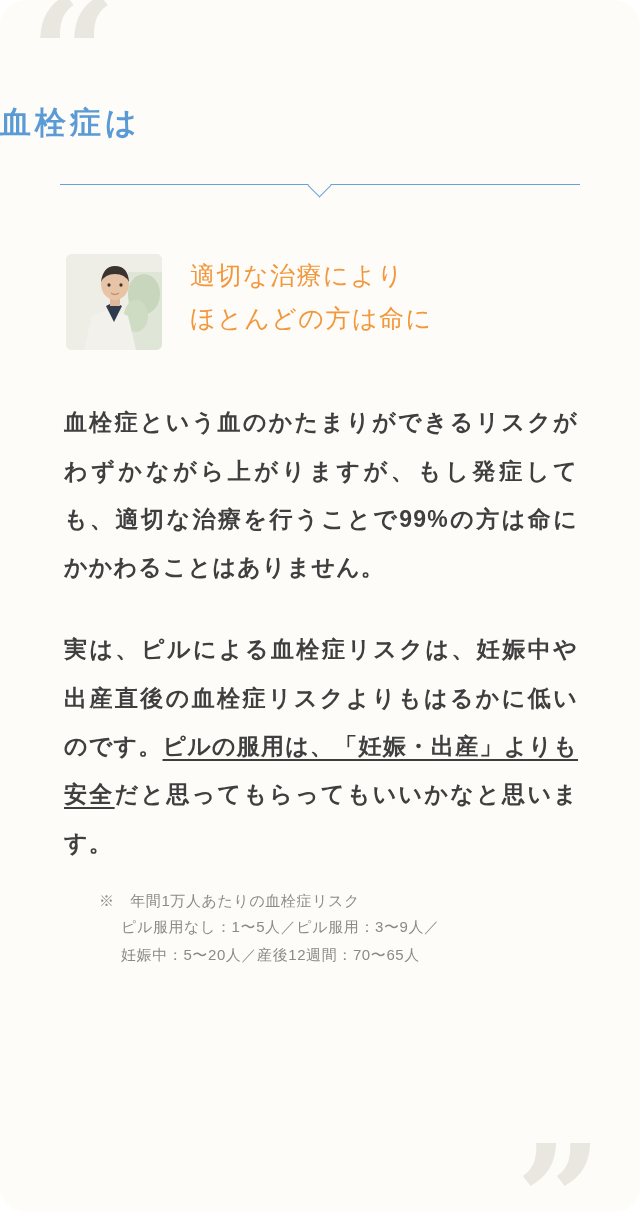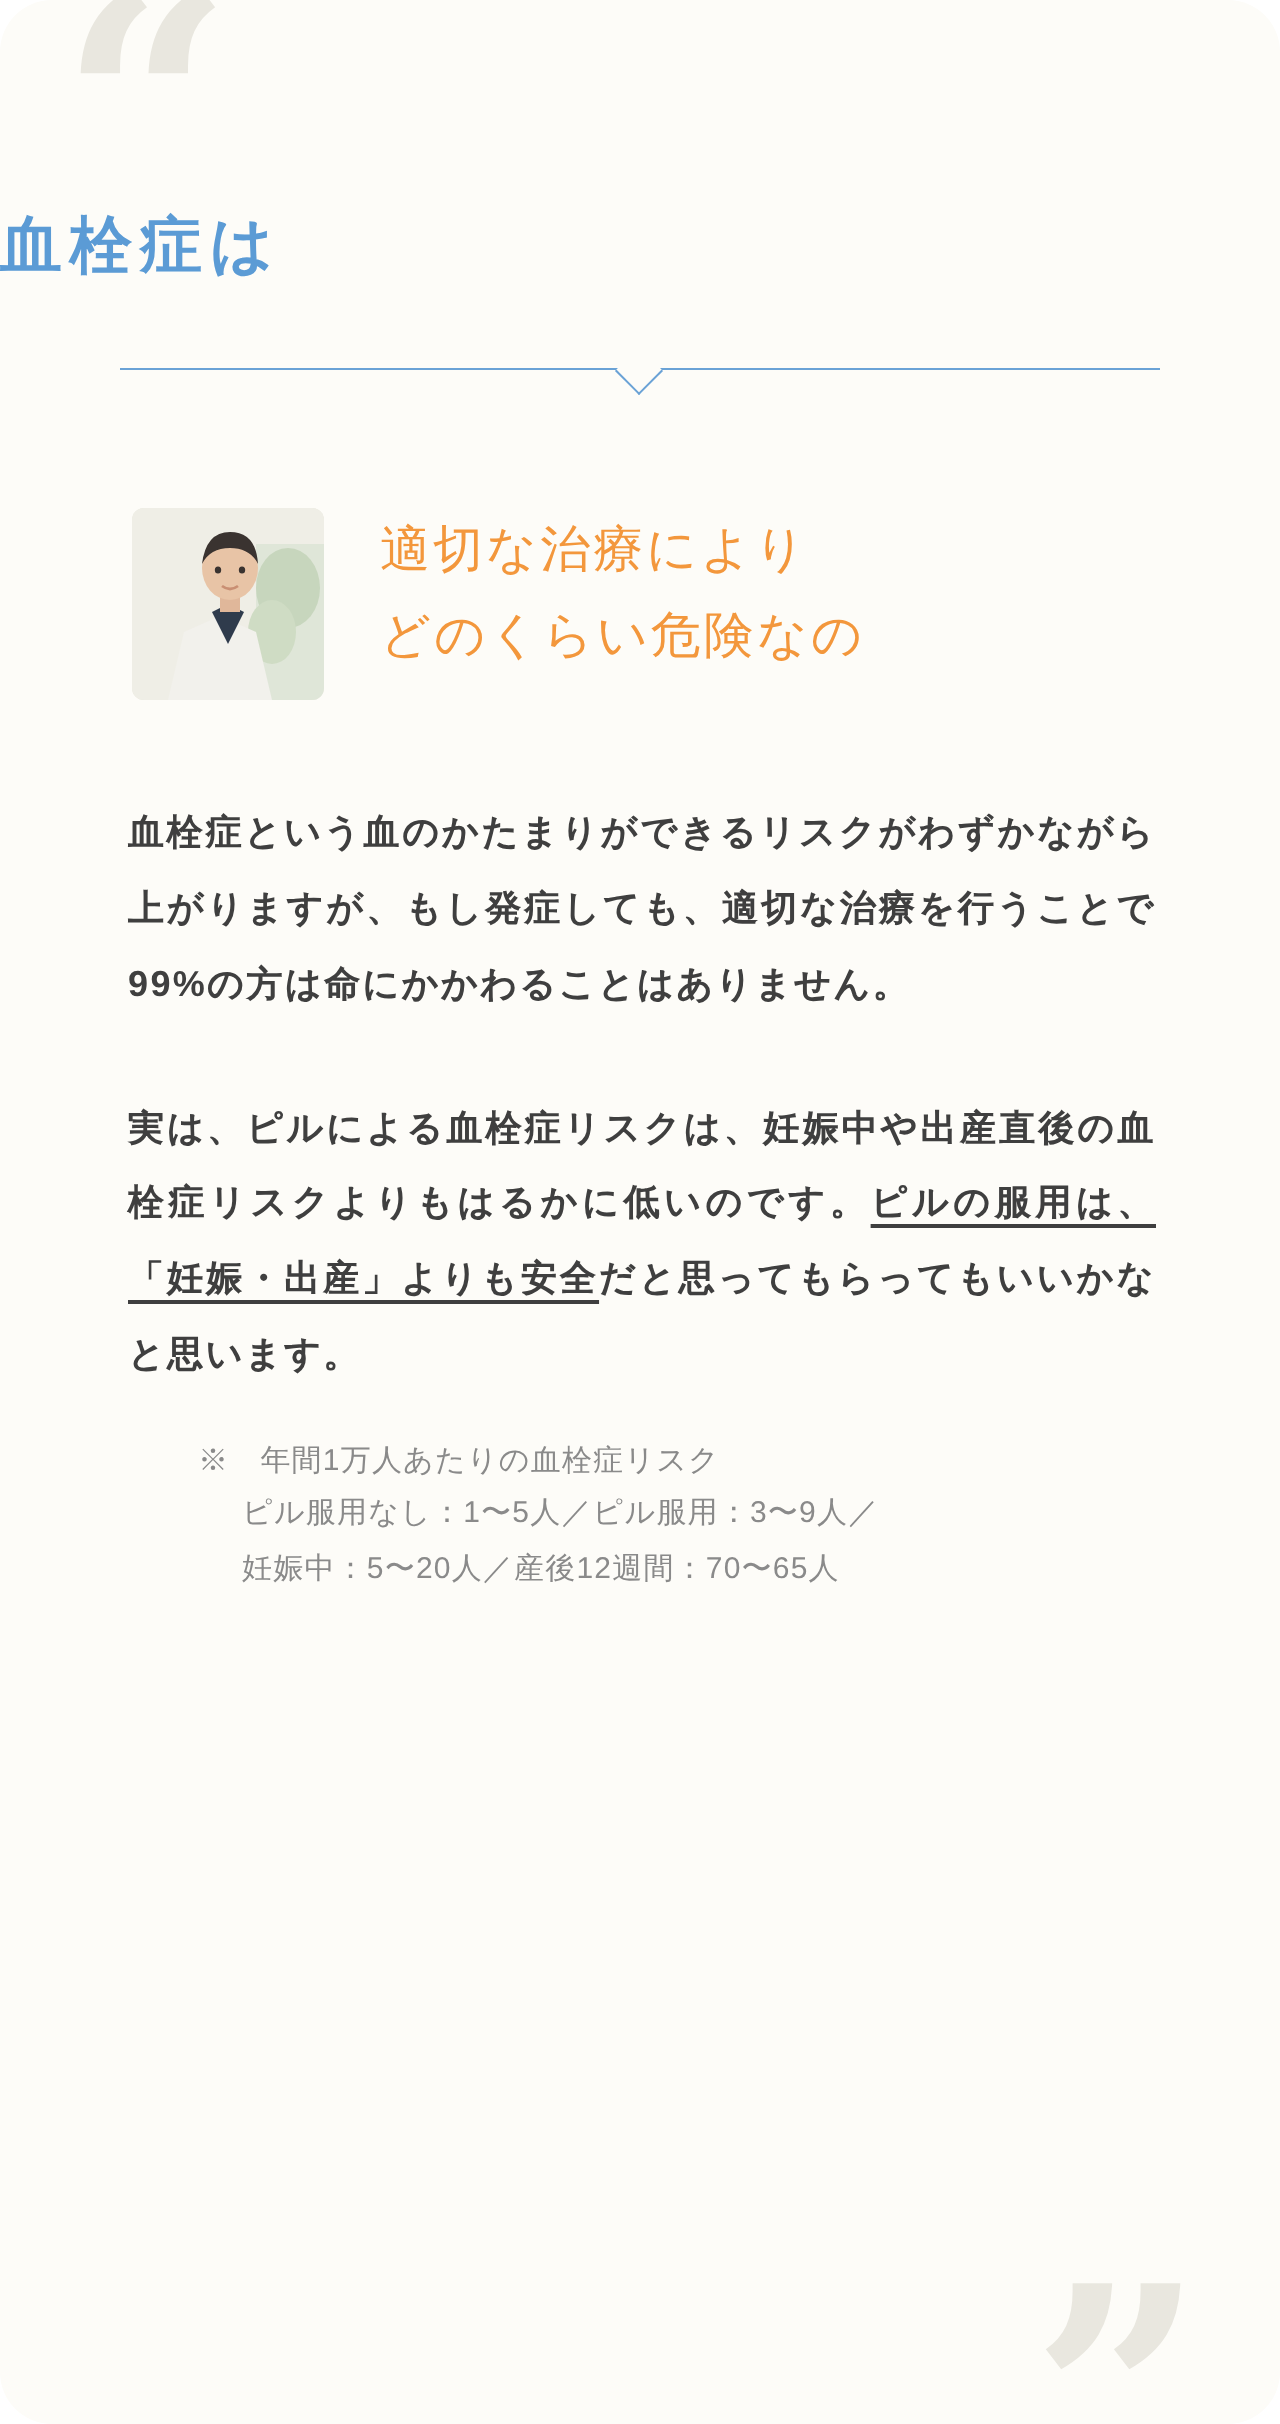--- a/index.html
+++ b/index.html
@@ -109,21 +109,21 @@
     letter-spacing: 1.5px;
   }
   .doctor-quote .l { display: block; white-space: nowrap; }
   
   .body-copy {
     padding: 48px 62px 0 64px;
   }
   .body-copy p {
     margin: 0 0 34px 0;
     color: #3f3f3f;
-    font-size: 18px;
+    font-size: 23px;
     font-weight: 700;
     line-height: 2.1;
     letter-spacing: 1.2px;
     text-align: justify;
   }
   .body-copy p:last-child { margin-bottom: 0; }
   .u {
     text-decoration: underline;
     text-underline-offset: 5px;
     text-decoration-thickness: 2px;
@@ -174,21 +174,21 @@
         <path d="M44 38 h10 v14 h-10 Z" fill="#e0b79a"></path>
         <ellipse cx="49" cy="30" rx="14" ry="16" fill="#e8c4a6"></ellipse>
         <path d="M35 28 q2 -16 14 -16 q13 0 14 16 q-4 -8 -14 -8 q-10 0 -14 8 Z" fill="#3a3330"></path>
         <ellipse cx="43" cy="31" rx="1.6" ry="1.8" fill="#3a3330"></ellipse>
         <ellipse cx="55" cy="31" rx="1.6" ry="1.8" fill="#3a3330"></ellipse>
         <path d="M45 39 q4 3 8 0" stroke="#c98f73" stroke-width="1.4" fill="none"></path>
       </svg>
     </div>
     <div class="doctor-quote">
       <span class="l">適切な治療により</span>
-      <span class="l">どのくらい危険なの</span>
+      <span class="l">ほとんどの方は命に</span>
     </div>
   </div>
 
   <div class="body-copy">
     <p>血栓症という血のかたまりができるリスクがわずかながら上がりますが、もし発症しても、適切な治療を行うことで99%の方は命にかかわることはありません。</p>
     <p><span>実は、ピルによる血栓症リスクは、妊娠中や出産直後の血栓症リスクよりもはるかに低いのです。</span><span class="u">ピルの服用は、「妊娠・出産」よりも安全</span><span>だと思ってもらってもいいかなと思います。</span></p>
   </div>
 
   <div class="footnote">
     <div class="fn-title">※　年間1万人あたりの血栓症リスク</div>

